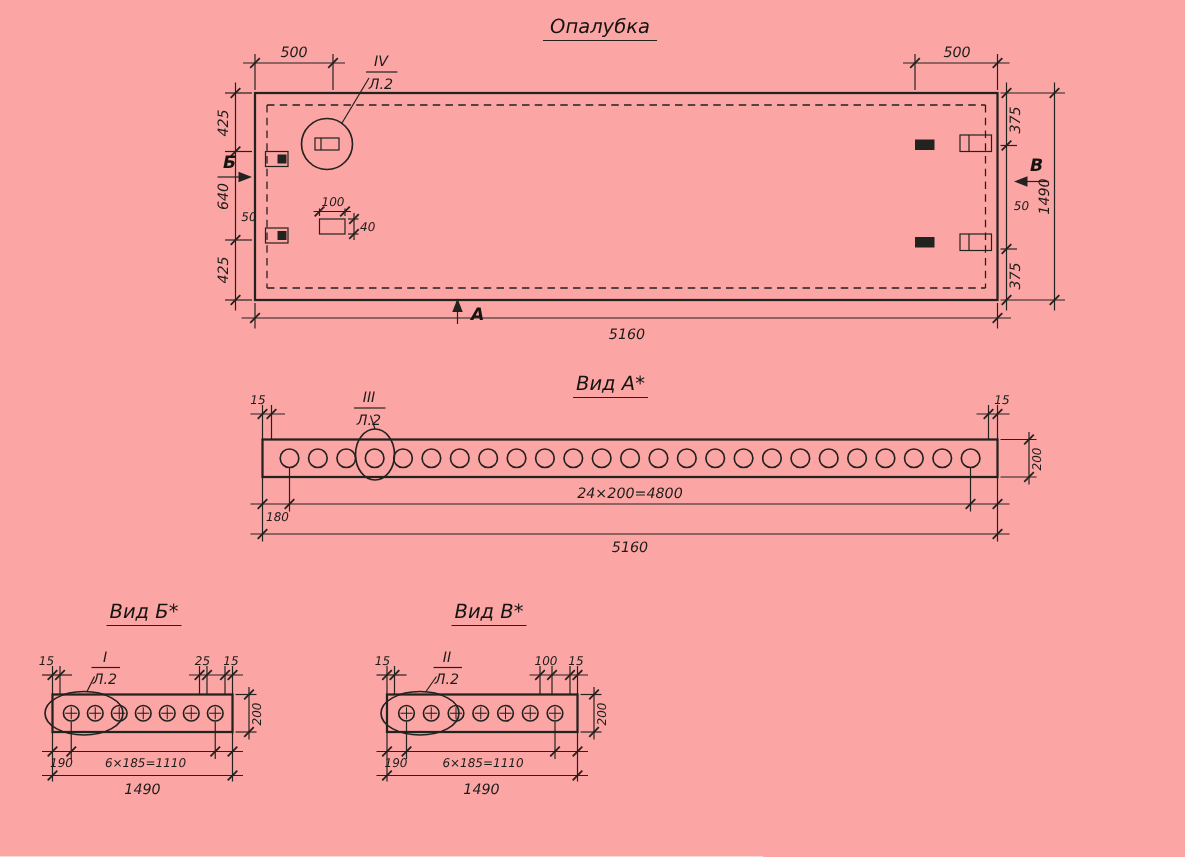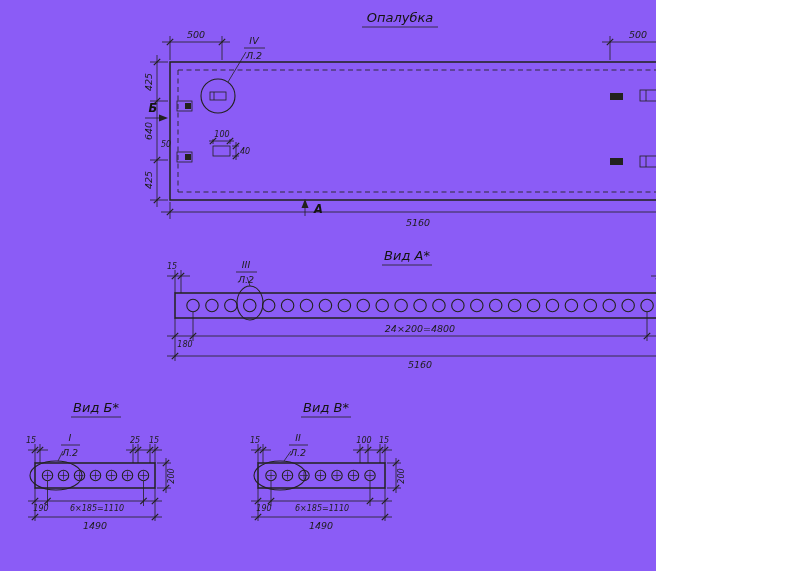--- a/index.html
+++ b/index.html
@@ -1,17 +1,17 @@
 <!DOCTYPE html>
 <html><head>
 <meta charset="utf-8">
 <style>
   * { margin:0; padding:0; box-sizing:border-box; }
   html,body { background:#ffffff; font-family:"DejaVu Sans", sans-serif; }
-  .page { position:relative; width:656px; height:571px; background:#8b5cf6; overflow:hidden; }
+  .page { position:relative; width:790px; height:571px; background:#fca5a5; overflow:hidden; }
   .page svg { position:absolute; left:0; top:0; }
 
   .ln   { fill:none; stroke:#22221e; stroke-width:1.5; }
   .thin { fill:none; stroke:#22221e; stroke-width:0.8; }
   .dash { fill:none; stroke:#22221e; stroke-width:0.85; stroke-dasharray:5 3.5; }
   .co   { fill:none; stroke:#22221e; stroke-width:1.1; }
   .fillb{ fill:#22221e; stroke:none; }
   #tick line { stroke:#22221e; stroke-width:1.2; }
   .holes circle { fill:none; stroke:#22221e; stroke-width:1.1; }
   .holes line   { stroke:#22221e; stroke-width:0.7; }

